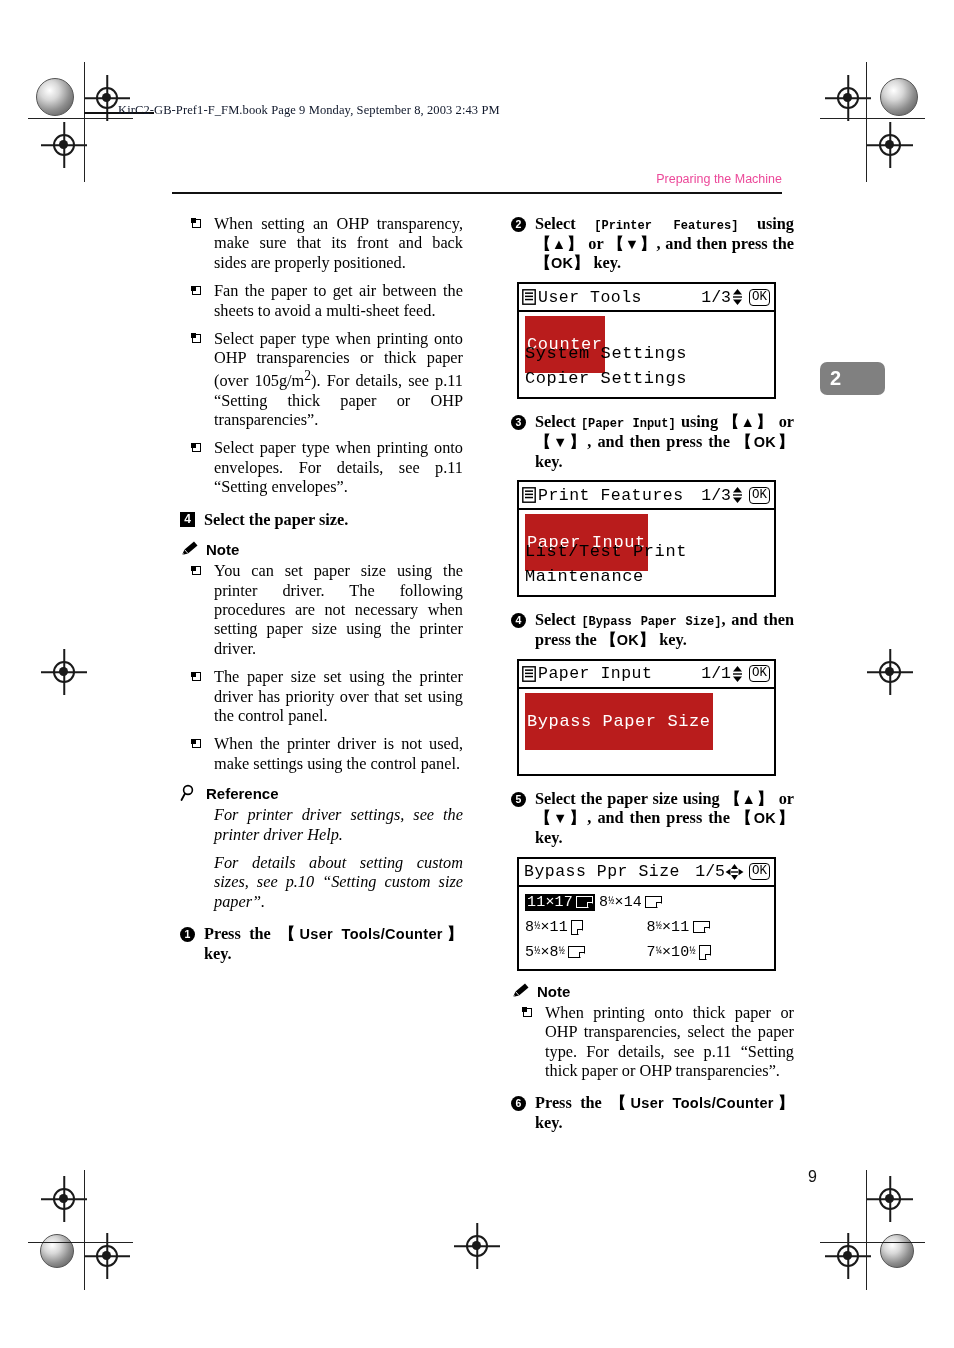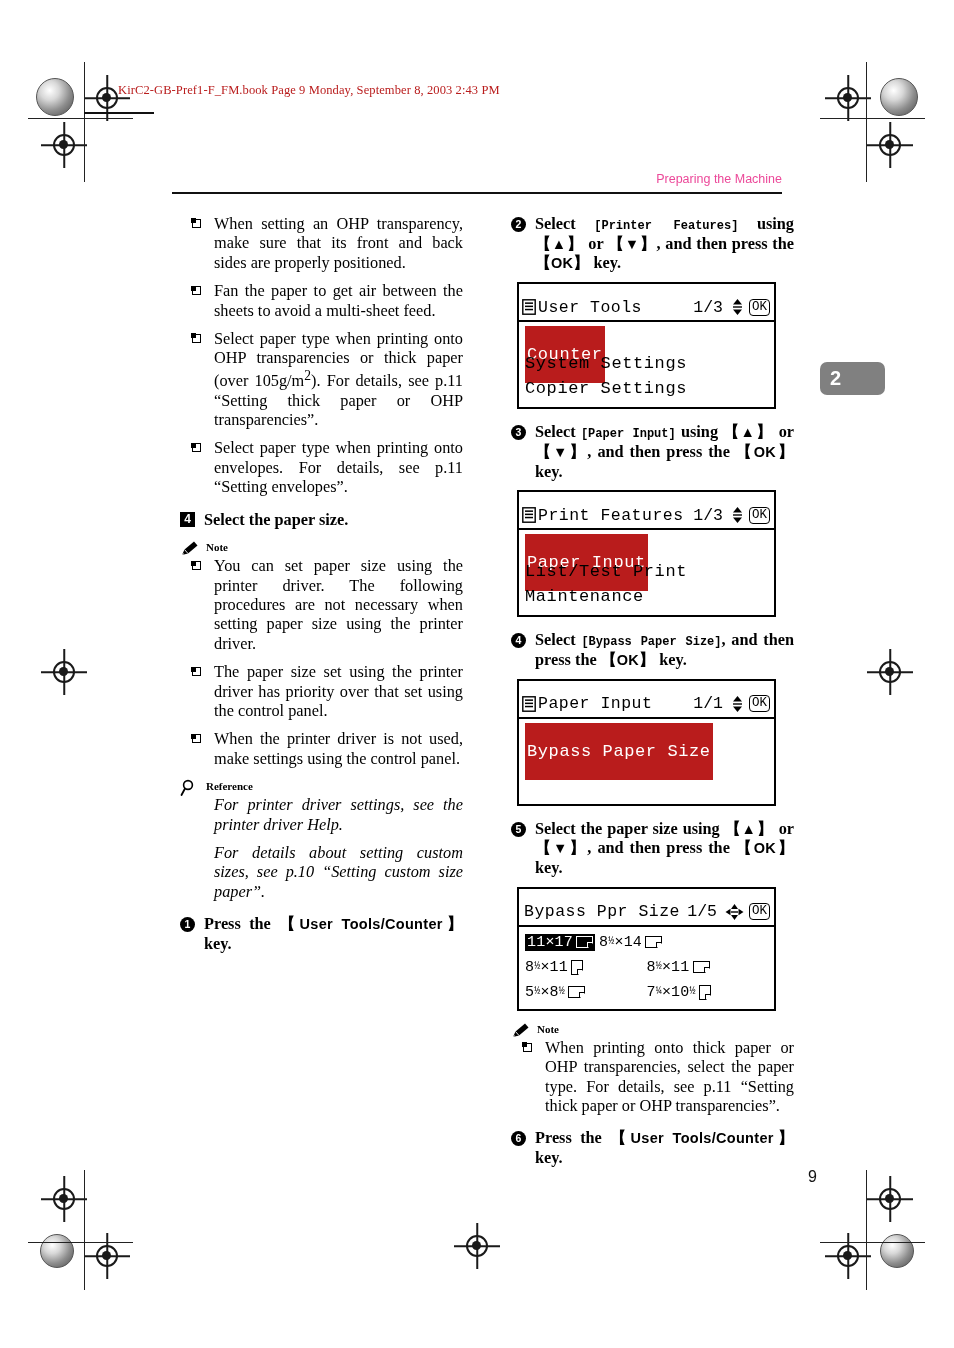--- a/index.html
+++ b/index.html
@@ -50,26 +50,26 @@
     background:#1a1a1a;
     border-radius:50%;
   }
   .crop-v { position: absolute; width: 1.4px; background: #222; }
   .crop-h { position: absolute; height: 1.4px; background: #222; }
 
   
   .filebar {
     position: absolute;
     left: 118px;
-    top: 83px;
+    top: 103px;
     font-family: "Liberation Serif", serif;
     font-size: 12.5px;
     letter-spacing: 0.1px;
     white-space: nowrap;
-    color: #b91c1c;
+    color: #0f172a;
   }
   .filebar-rule {
     position: absolute;
     left: 84px;
     top: 112px;
     width: 70px;
     height: 1.5px;
     background: #111;
   }
 
@@ -193,23 +193,23 @@
     font-family: Liberation Mono, monospace;
     font-weight: bold;
     font-size: 12px;
   }
 
   .note-head {
     position: relative;
     padding-left: 26px;
     margin-top: 12px;
     margin-bottom: 3px;
-    font-family: Liberation Serif, serif;
+    font-family: Liberation Sans, sans-serif;
     font-weight: bold;
-    font-size: 11px;
+    font-size: 15px;
   }
   .note-head .pencil-icon {
     position: absolute;
     left: 0; top: -1px;
     width: 20px; height: 17px;
   }
   .note-head .loupe-icon {
     position: absolute;
     left: 0; top: -1px;
     width: 20px; height: 18px;
@@ -231,32 +231,32 @@
     margin: 9px 0 6px 6px;
     width: 259px;
     box-sizing: border-box;
     font-family: "Liberation Mono", monospace;
   }
   .lcd-title {
     display: flex;
     align-items: center;
     height: 26px;
     border-bottom: 2px solid #000;
-    padding: 10px 4px 0 3px;
+    padding: 0 4px 0 3px;
     font-size: 16.5px;
     letter-spacing: 0.5px;
     white-space: nowrap;
   }
   .lcd-menu-icon {
     width: 14px; height: 16px;
     flex: 0 0 auto;
     margin-right: 2px;
   }
   .lcd-title-text { flex: 1 1 auto; }
-  .lcd-page { margin-right: 8px; letter-spacing: 0; }
+  .lcd-page { margin-right: 0; letter-spacing: 0; }
   .lcd-arrows { width: 13px; height: 18px; margin-right: 5px; flex: 0 0 auto;}
   .lcd-ok {
     border: 1.6px solid #000;
     border-radius: 4px;
     font-size: 12.5px;
     line-height: 13px;
     padding: 1px 2px 1px 2px;
     letter-spacing: 0;
     font-family: "Liberation Mono", monospace;
   }

